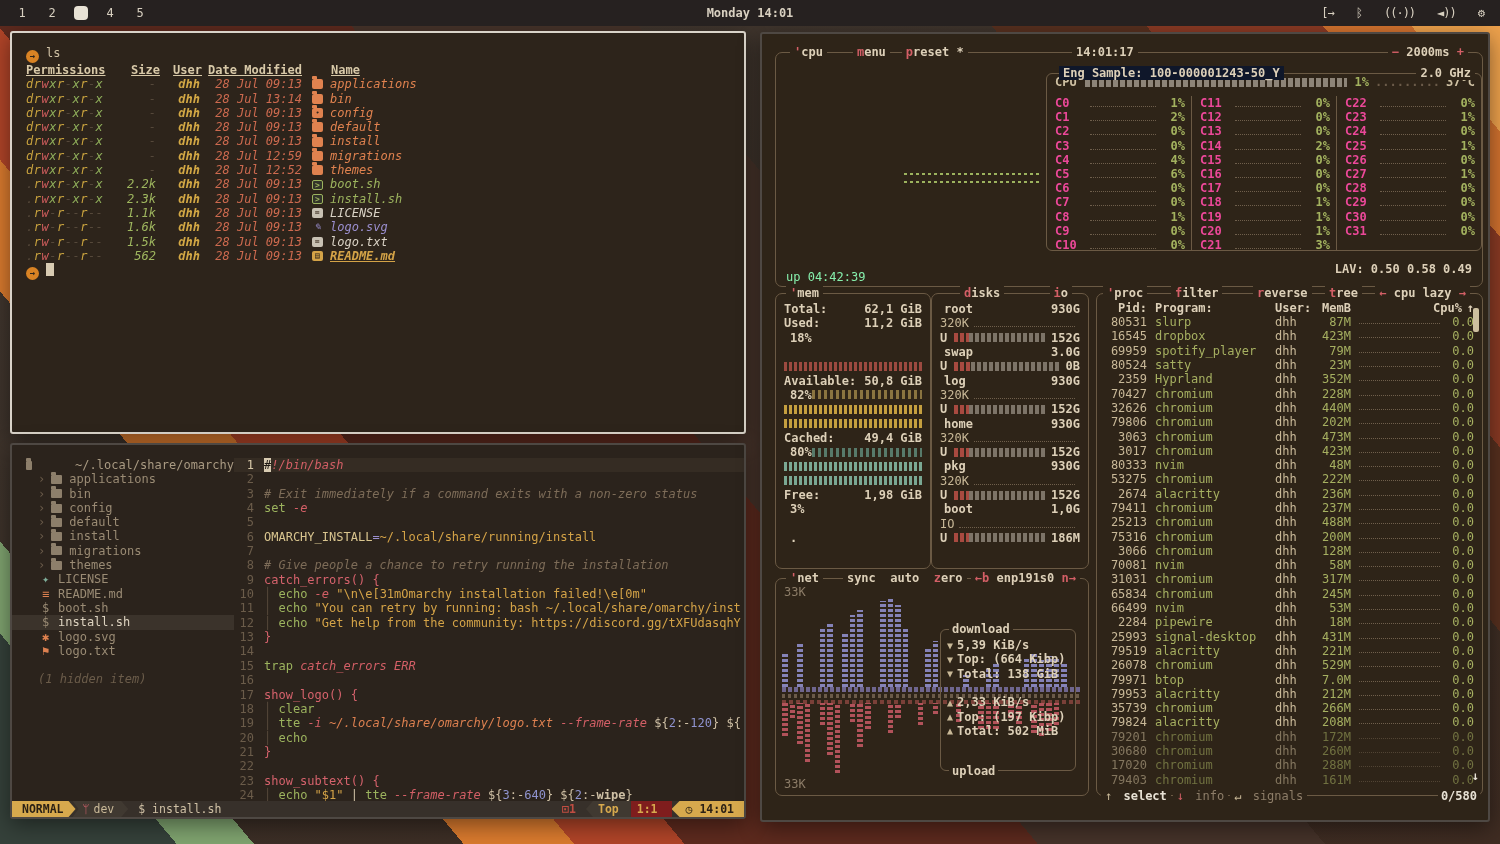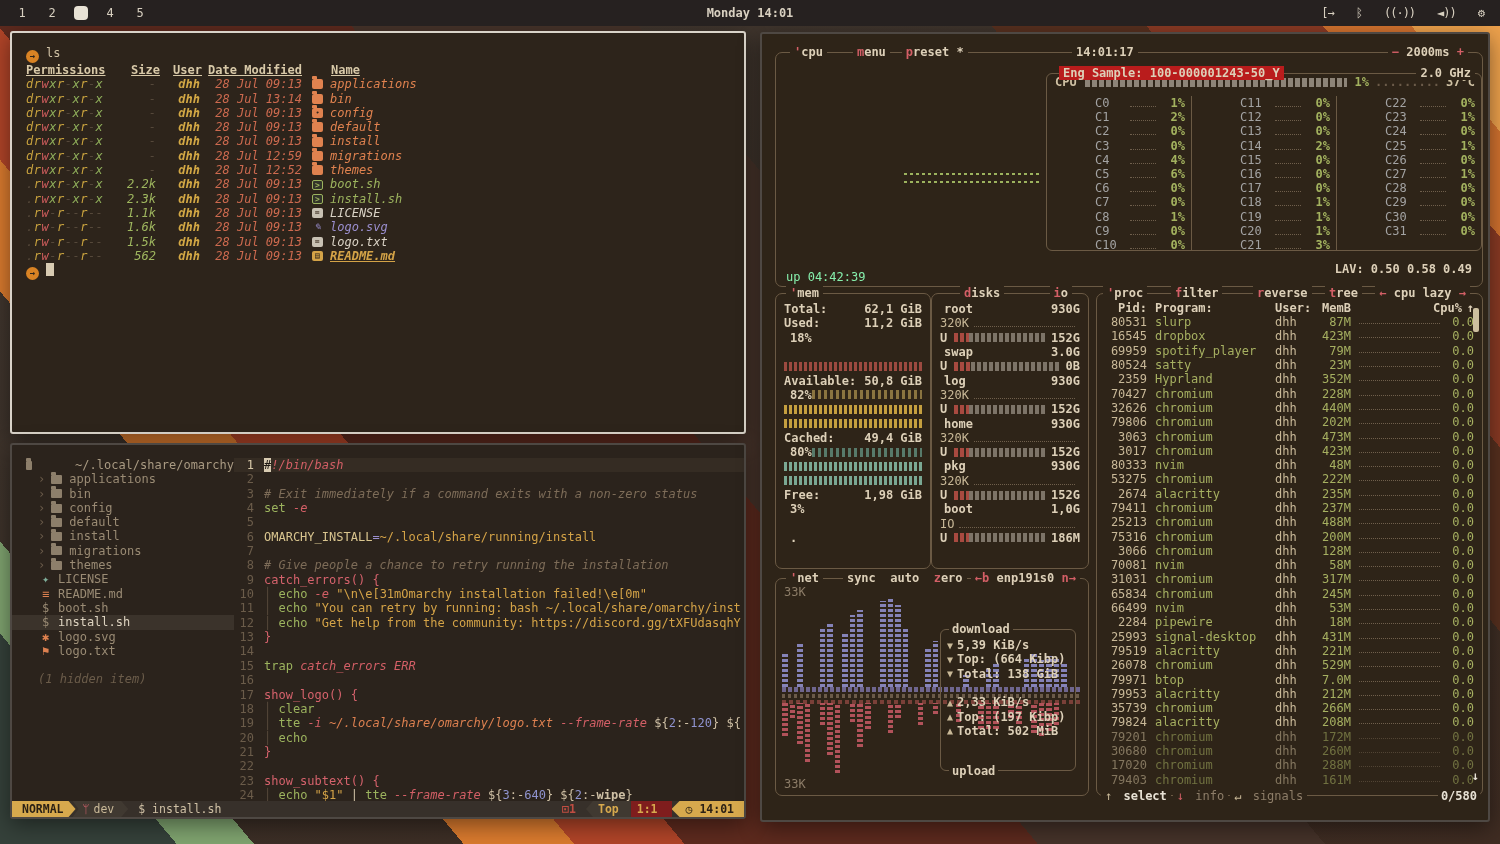--- a/index.html
+++ b/index.html
@@ -108,21 +108,21 @@
   .accent { color:#d35f66; font-weight:bold; }
   .p-cpu { left:13px; top:18px; width:708px; height:235px; }
   .cpu-inner { position:absolute; left:270px; top:20px; width:436px; height:178px; border:1px solid #6b5a44; border-radius:6px; }
   .cpu-meter-row { display:flex; align-items:center; height:14.3px; padding:2px 6px 0 8px; font-weight:bold; }
   .blockmeter { height:9px; background:repeating-linear-gradient(90deg,#8d8478 0 5px, transparent 5px 7px); }
   .green { color:#a3b25f; } .dim { color:#6b5b49; } .cream { color:#d0c2a4; }
   .corecols { display:flex; position:absolute; left:0; right:0; top:22px; bottom:0; }
   .corecol { flex:1; padding:0 6px 0 8px; }
   .corecol + .corecol { border-left:1px solid #6b5a44; }
   .core-row { display:flex; align-items:center; height:14.2px; }
-  .core-label { width:30px; font-weight:normal; color:#a3a3a3;margin-left:40px; }
+  .core-label { width:30px; font-weight:bold; color:#ec4899; }
   .dotline { flex:1; height:8px; border-bottom:1px dotted #6f5f4c; margin:0 5px; }
   .core-pct { width:24px; text-align:right; font-weight:bold; }
   .cpu-lav { position:absolute; right:10px; bottom:10px; font-weight:bold; color:#ddd0b8; }
   .cpu-up { position:absolute; left:10px; bottom:2px; color:#86efac; }
   .cpu-dash { position:absolute; height:2px; background:repeating-linear-gradient(90deg,#9cb35e 0 3px, transparent 3px 6px); }
 
   .p-mem { left:13px; top:259px; width:156px; height:276px; }
   .mem-body { padding:8px 8px 0 8px; }
   .mem-row { display:flex; height:14.3px; align-items:center; font-weight:bold;text-align:center; }
   .mem-row .lbl { color:#ddd0b8; } .mem-row .val { margin-left:auto; color:#ddd0b8; }
@@ -176,21 +176,21 @@
   .pr.fade { opacity:.55; }
   .h-pid { width:44px; text-align:right; } .h-prog { width:128px; padding-left:8px; } .h-user { width:36px; }
   .h-mem { width:40px; text-align:right; } .h-cpu { flex:1; text-align:right; }
   .proc-scroll { position:absolute; right:3px; top:14px; width:6px; height:24px; background:#cdbf9f; border-radius:2px; }
   .proc-downarrow { position:absolute; right:3px; bottom:12px; color:#e8e2d5; font-weight:bold; }
   .proc-footer { position:absolute; left:4px; bottom:-8px; display:flex; gap:2px; }
   .proc-footer span { background:#2e2418; padding:0 2px; white-space:pre; }
   .pf-key { color:#d35f66; } .pf-key2 { color:#c9b998; }
   .pf-lbl { color:#8d7d68; } .pf-sel { color:#e8e2d5; font-weight:bold; }
   .proc-count { position:absolute; right:2px; bottom:-8px; background:#2e2418; padding:0 3px; color:#e8e2d5; font-weight:bold; }
-  .eng-label { position:absolute; top:-8px; left:12px; background:#b91c1c; padding:0 4px; font-weight:bold; color:#ddd0b8; }
+  .eng-label { position:absolute; top:-8px; left:12px; background:#0f172a; padding:0 4px; font-weight:bold; color:#ddd0b8; }
   .freq-label { position:absolute; top:-8px; right:6px; background:#2e2418; padding:0 4px; font-weight:bold; color:#ddd0b8; }
 </style>
 </head>
 <body>
 
 <div class="screen">
   <div class="wp"></div>
 
   <div class="topbar">
     <div class="ws" id="workspaces">
@@ -1064,21 +1064,21 @@
             <span class="pr-prog">chromium</span>
             <span class="pr-user">dhh</span>
             <span class="pr-mem">222M</span>
             <span class="pr-dots"></span>
             <span class="pr-cpu">0.0</span>
           </div>
           <div class="pr">
             <span class="pr-pid">2674</span>
             <span class="pr-prog">alacritty</span>
             <span class="pr-user">dhh</span>
-            <span class="pr-mem">235M</span>
+            <span class="pr-mem">236M</span>
             <span class="pr-dots"></span>
             <span class="pr-cpu">0.0</span>
           </div>
           <div class="pr">
             <span class="pr-pid">79411</span>
             <span class="pr-prog">chromium</span>
             <span class="pr-user">dhh</span>
             <span class="pr-mem">237M</span>
             <span class="pr-dots"></span>
             <span class="pr-cpu">0.0</span>

